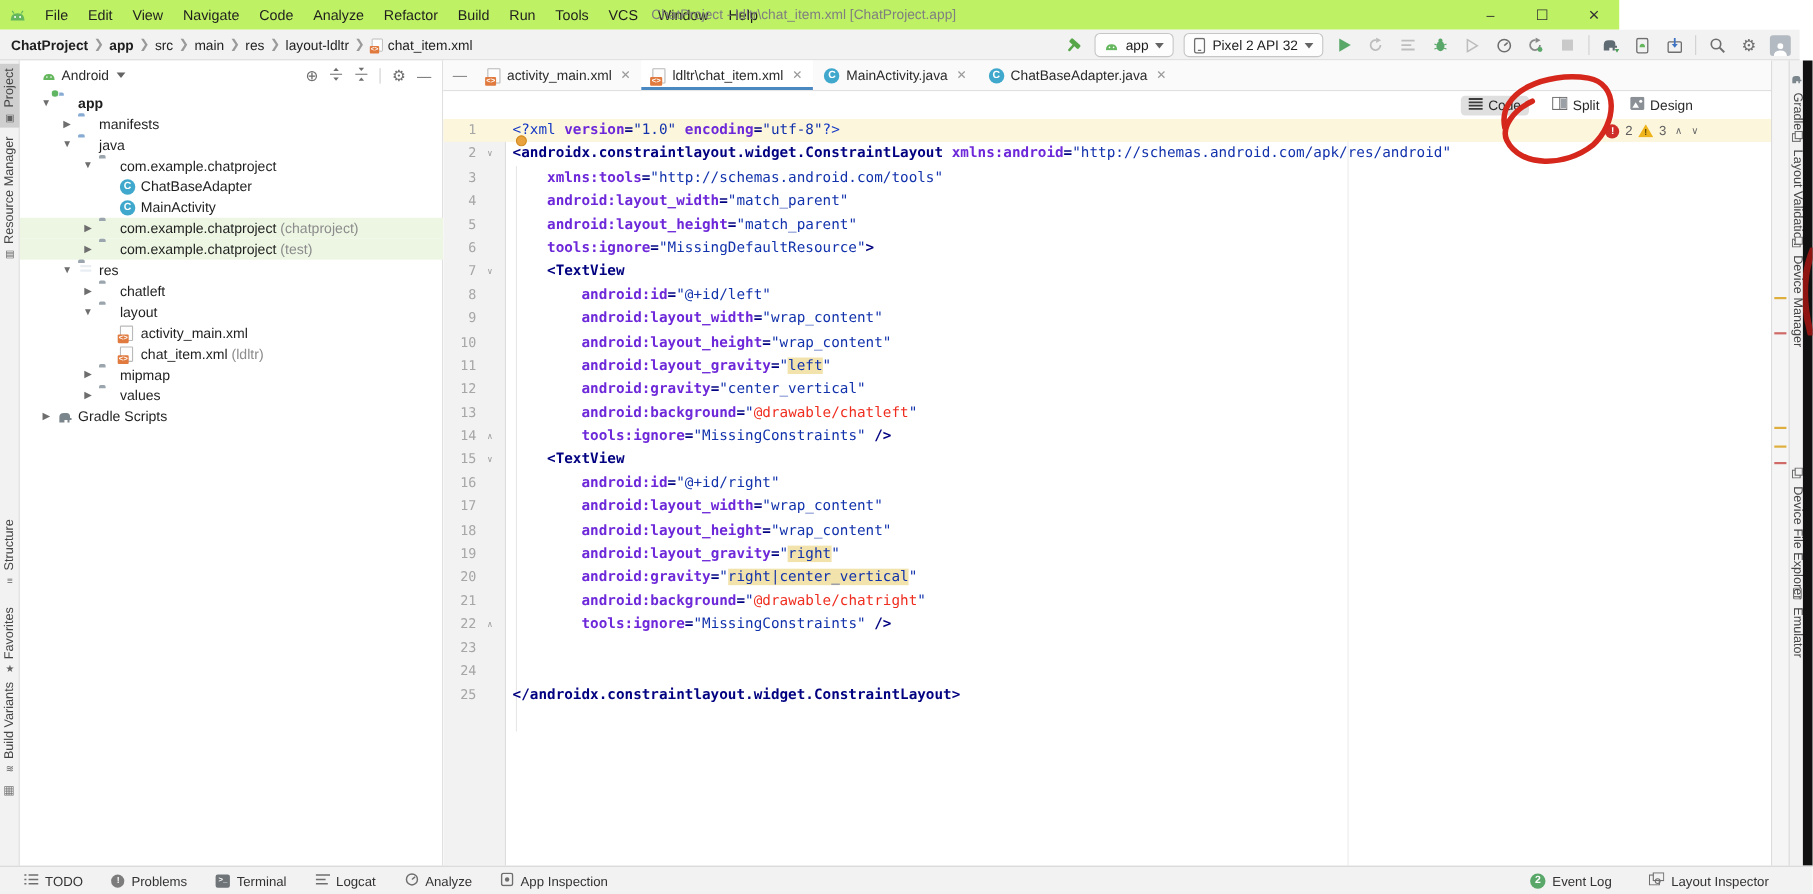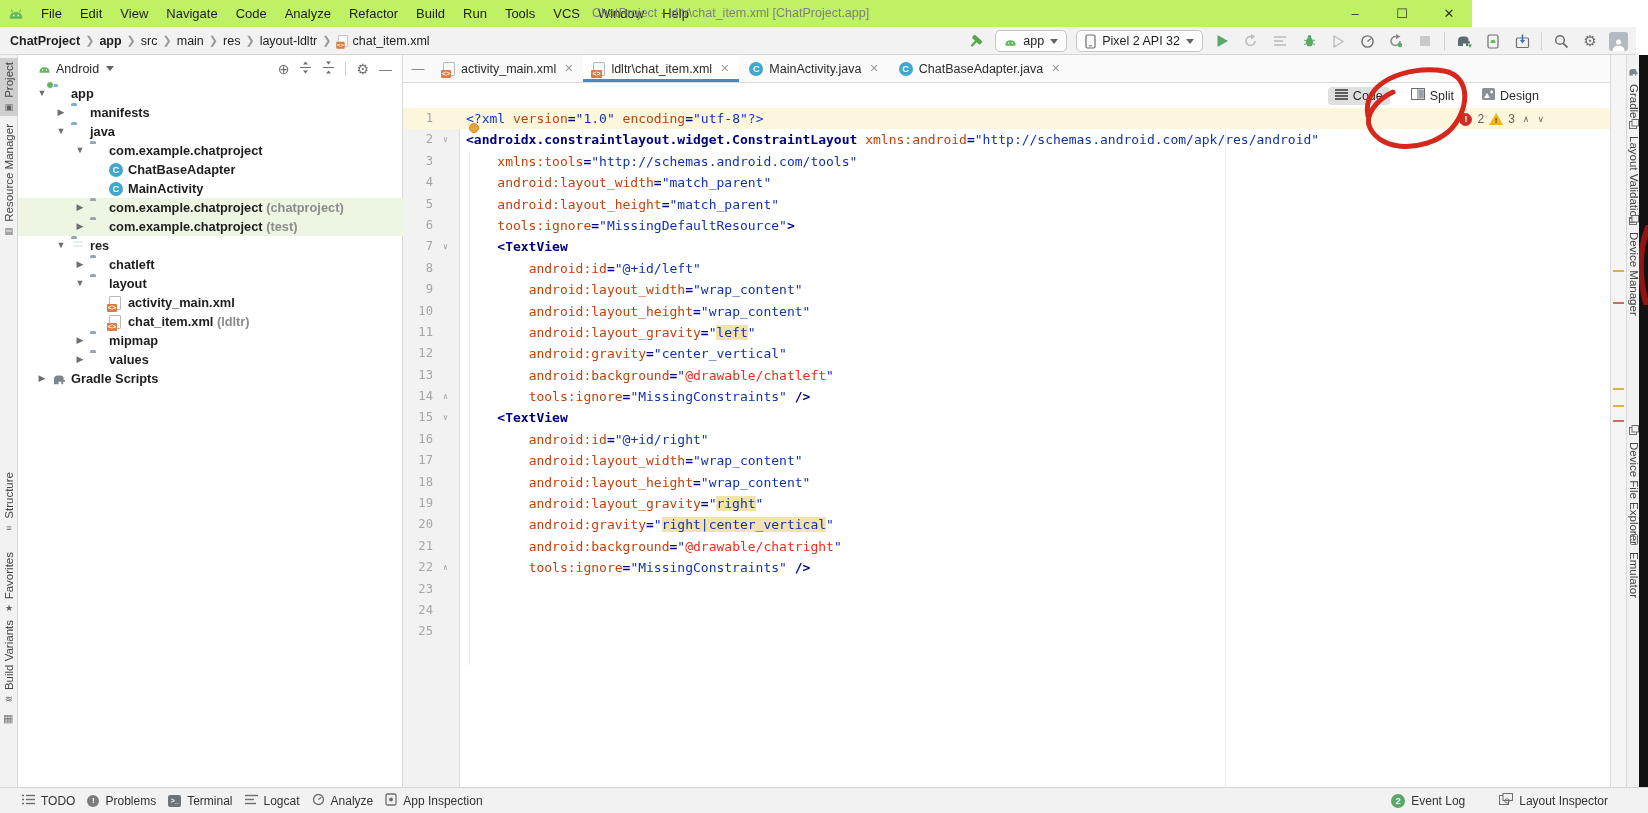--- a/index.html
+++ b/index.html
@@ -40,21 +40,21 @@
   #project-panel { position:absolute; left:18px; top:55px; width:385px; height:732px; background:#fff; border-right:1px solid #d9d9d9; }
   #project-header { height:27px; display:flex; align-items:center; padding-left:20px; gap:5px; }
   #project-header .hdr-label { font-size:12.5px; color:#2b2b2b; }
   #project-header .hdr-caret { margin-left:2px; }
   #project-hdr-icons { position:absolute; right:10px; top:6px; display:flex; align-items:center; gap:10px; color:#6e6e6e; }
   #tree { position:absolute; left:0; top:29px; width:385px; }
   .tree-row { position:relative; height:19px; line-height:19px; white-space:nowrap; font-size:12.8px; }
   .tree-row.hl { background:#edf6e3; }
   .tree-chev { position:absolute; top:0; color:#6e6e6e; font-size:9px; width:12px; text-align:center; }
   .tree-icon { position:absolute; top:3px; }
-  .tree-label { position:absolute; top:0;font-weight:bold; }
+  .tree-label { position:absolute; top:0; }
   .tree-suffix { color:#8c8c8c; }
   .folder { position:relative; width:14px; height:10px; border-radius:1.5px; margin-top:2px; }
   .folder::before { content:""; position:absolute; left:0; top:-3px; width:6px; height:3px; border-radius:1.5px 1.5px 0 0; background:inherit; }
   .f-blue { background:#87abd3; }
   .f-gray { background:#9aa5ae; }
   .f-app { background:#87abd3; }
   .f-app::after { content:""; position:absolute; right:-2px; bottom:-2px; width:6px; height:6px; border-radius:50%; background:#5fb562; border:1px solid #fff; }
   .f-res { background:#9aa5ae; }
   .f-res::after { content:""; position:absolute; left:2px; top:2px; width:10px; height:2px; background:#e8edf2; box-shadow:0 4px 0 #e8edf2; }
   .ci-class { display:inline-block; width:14px; height:14px; border-radius:50%; background:#40a8cc; color:#fff; font-size:9.5px; line-height:14px; text-align:center; font-weight:bold; }
@@ -78,42 +78,42 @@
   #margin-line { position:absolute; left:822px; top:0; width:1px; height:679px; background:#ececec; }
   #indent-guide { position:absolute; left:66px; top:43px; width:1px; height:514px; background:#e7e7e7; }
   .cl { position:relative; height:21.4px; font-family:"DejaVu Sans Mono", monospace; font-size:13px; line-height:21.4px; }
   .cl.cur { background:#fcf6dd; }
   .cl .ln { position:absolute; left:8px; width:22px; text-align:right; color:#a6a6a6; font-size:12.2px; }
   .cl .fold { position:absolute; left:40px; color:#9e9e9e; font-size:8px; }
   .cl .ct { position:absolute; left:63px; white-space:pre; }
   .sg-pi { color:#1538c4; }
   .sg-t { color:#000080; font-weight:bold; }
   .sg-p { color:#000080; font-weight:bold; }
-  .sg-a { color:#c2410c; }
+  .sg-a { color:#6d28d9;font-weight:bold; }
   .sg-v { color:#1232ac; }
   .sg-vh { color:#1232ac; background:#f1e3ab; }
   .sg-r { color:#ef2d1f; }
   .sg-pl { color:#000; }
   #orange-dot { position:absolute; left:66px; top:15px; width:10px; height:10px; border-radius:50%; background:#e8a23e; border:1px solid #d28a1e; }
 
   #inspect-widget { position:absolute; right:66px; top:57px; display:flex; align-items:center; gap:5px; font-size:12px; color:#5f5f5f; }
   .err-ball { display:inline-block; width:13px; height:13px; border-radius:50%; background:#cf2d27; color:#fff; font-size:9px; font-weight:bold; text-align:center; line-height:13px; }
   .warn-tri { position:relative; display:inline-block; width:14px; height:12px; background:#efb41c; clip-path:polygon(50% 0,100% 100%,0 100%); color:#5c4500; font-size:8px; font-weight:bold; text-align:center; line-height:15px; }
   .insp-chev { color:#6a6a6a; font-size:9px; margin-left:3px; }
 
   
   #error-stripe { position:absolute; left:1610px; top:55px; width:16px; height:732px; background:#f5f5f5; border-left:1px solid #dcdcdc; }
   .stripe-mark { position:absolute; left:2px; width:11px; height:2px; }
   #right-stripe { position:absolute; left:1626px; top:55px; width:13px; height:732px; background:#f2f2f2; border-left:1px solid #d9d9d9; }
   .rstripe-btn { position:absolute; left:0; width:13px; display:flex; flex-direction:column; align-items:center; gap:4px; }
   #black-strip { position:absolute; left:1639px; top:55px; width:9px; height:732px; background:#111; }
 
   
   #bottom-bar { position:absolute; left:0; top:787px; width:1648px; height:26px; background:#f2f2f2; border-top:1px solid #d5d5d5; display:flex; align-items:center; font-size:12px; color:#333; }
-  #bottom-left { display:flex; align-items:center; gap:12px; padding-left:22px; }
+  #bottom-left { display:flex; align-items:center; gap:26px; padding-left:22px; }
   #bottom-right { position:absolute; right:40px; display:flex; align-items:center; gap:34px; }
   .bb-item { display:flex; align-items:center; gap:6px; }
   .badge-green { display:inline-block; width:14px; height:14px; border-radius:50%; background:#59a869; color:#fff; font-size:9.5px; font-weight:bold; text-align:center; line-height:14px; }
   .gray-ball { display:inline-block; width:12px; height:12px; border-radius:50%; background:#7c7c7c; color:#fff; font-size:8px; font-weight:bold; text-align:center; line-height:12px; }
   .term-ico { display:inline-block; width:13px; height:12px; background:#6f7478; border-radius:2px; color:#fff; font-size:7px; line-height:12px; text-align:center; font-weight:bold; }
 
   
   #red-circle { position:absolute; left:1346px; top:60px; z-index:50; pointer-events:none; }
   #red-blob { position:absolute; left:1639px; top:225px; z-index:51; pointer-events:none; }
 </style>
@@ -512,20 +512,21 @@
           <div class="cl">
             <span class="ln">23</span>
             <span class="ct"></span>
           </div>
           <div class="cl">
             <span class="ln">24</span>
             <span class="ct"></span>
           </div>
           <div class="cl">
             <span class="ln">25</span>
+            <span class="ct"><span class="sg-p">&lt;/</span><span class="sg-t">androidx.constraintlayout.widget.ConstraintLayout</span><span class="sg-p">&gt;</span></span>
           </div>
         </div>
       <div id="orange-dot"></div>
     </div>
     <div id="inspect-widget">
       <span class="err-ball">!</span>
       <span>2</span>
       <span class="warn-tri">!</span>
       <span>3</span>
       <span class="insp-chev">∧</span>

